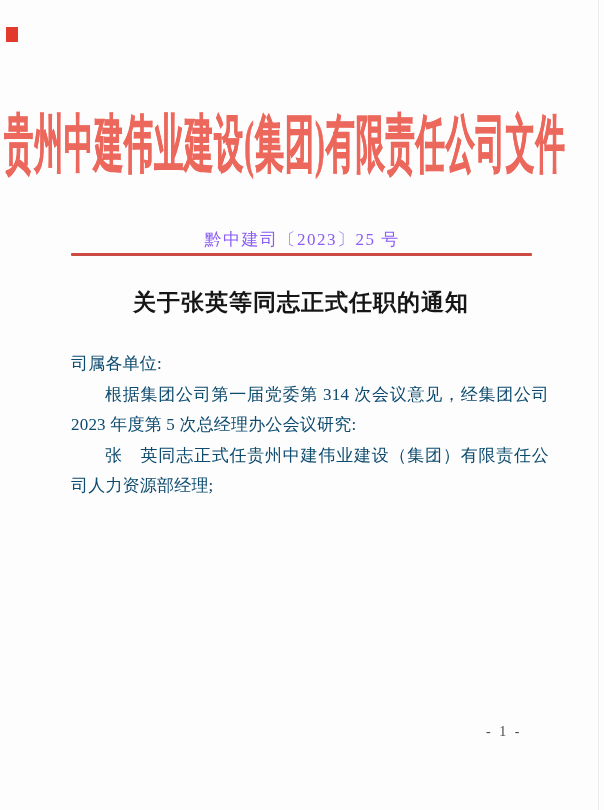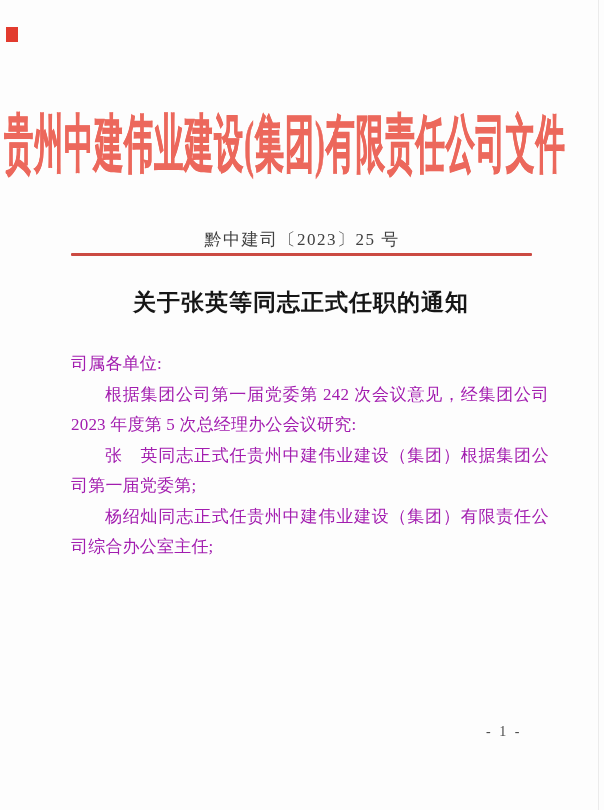--- a/index.html
+++ b/index.html
@@ -42,21 +42,21 @@
     -webkit-text-stroke: 0.4px #ec685c;
   }
   .doc-number {
     position: absolute;
     top: 228px;
     left: 0;
     width: 604px;
     text-align: center;
     font-size: 17px;
     letter-spacing: 1.5px;
-    color: #404040;
+    color: #8b5cf6;
   }
   .red-rule {
     position: absolute;
     top: 253px;
     left: 71px;
     width: 461px;
     height: 3px;
     background: #cb4a42;
     border-radius: 1px;
   }
@@ -71,21 +71,21 @@
     letter-spacing: 1px;
     color: #161616;
   }
   .body-text {
     position: absolute;
     top: 349px;
     left: 71px;
     width: 478px;
     font-size: 17px;
     line-height: 30.5px;
-    color: #a21caf;
+    color: #0c4a6e;
     text-align: justify;
     letter-spacing: 0.2px;
   }
   .body-text p {
     margin: 0;
   }
   .body-text p.indent {
     text-indent: 2em;
   }
   .page-number {
@@ -118,22 +118,21 @@
   </div>
 
   <div class="doc-number">黔中建司〔2023〕25 号</div>
 
   <div class="red-rule"></div>
 
   <div class="doc-title">关于张英等同志正式任职的通知</div>
 
   <div class="body-text">
     <p>司属各单位:</p>
-    <p class="indent">根据集团公司第一届党委第 242 次会议意见，经集团公司2023 年度第 5 次总经理办公会议研究:</p>
-    <p class="indent">张　英同志正式任贵州中建伟业建设（集团）根据集团公司第一届党委第;</p>
-    <p class="indent">杨绍灿同志正式任贵州中建伟业建设（集团）有限责任公司综合办公室主任;</p>
+    <p class="indent">根据集团公司第一届党委第 314 次会议意见，经集团公司2023 年度第 5 次总经理办公会议研究:</p>
+    <p class="indent">张　英同志正式任贵州中建伟业建设（集团）有限责任公司人力资源部经理;</p>
   </div>
 
   <div class="page-number">- 1 -</div>
 
   <div class="edge-line"></div>
 
 </div>
 
 </body></html>

